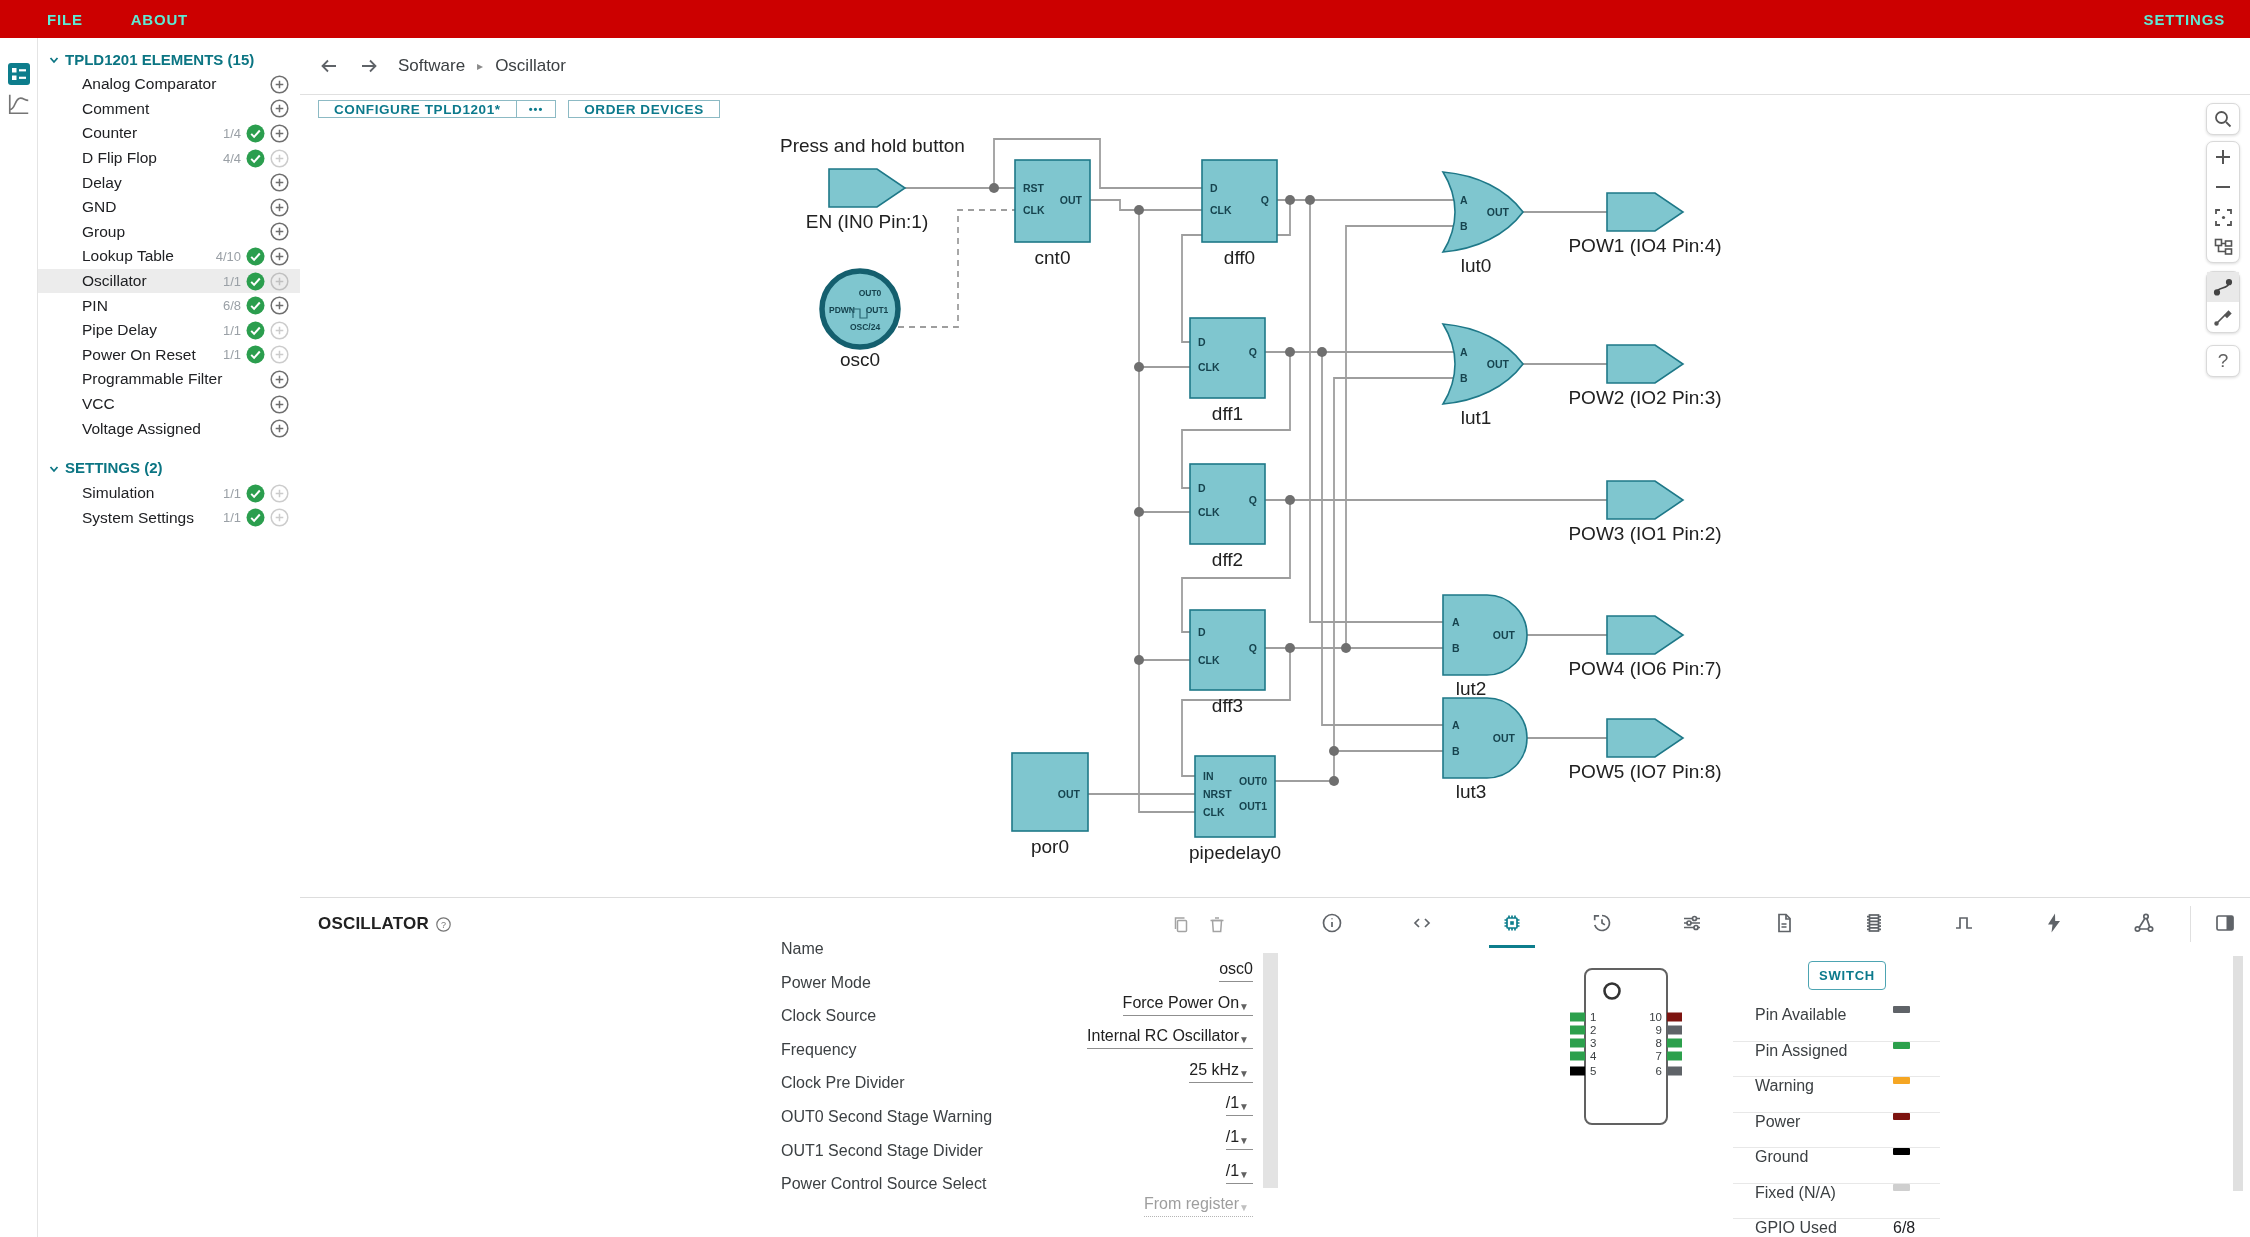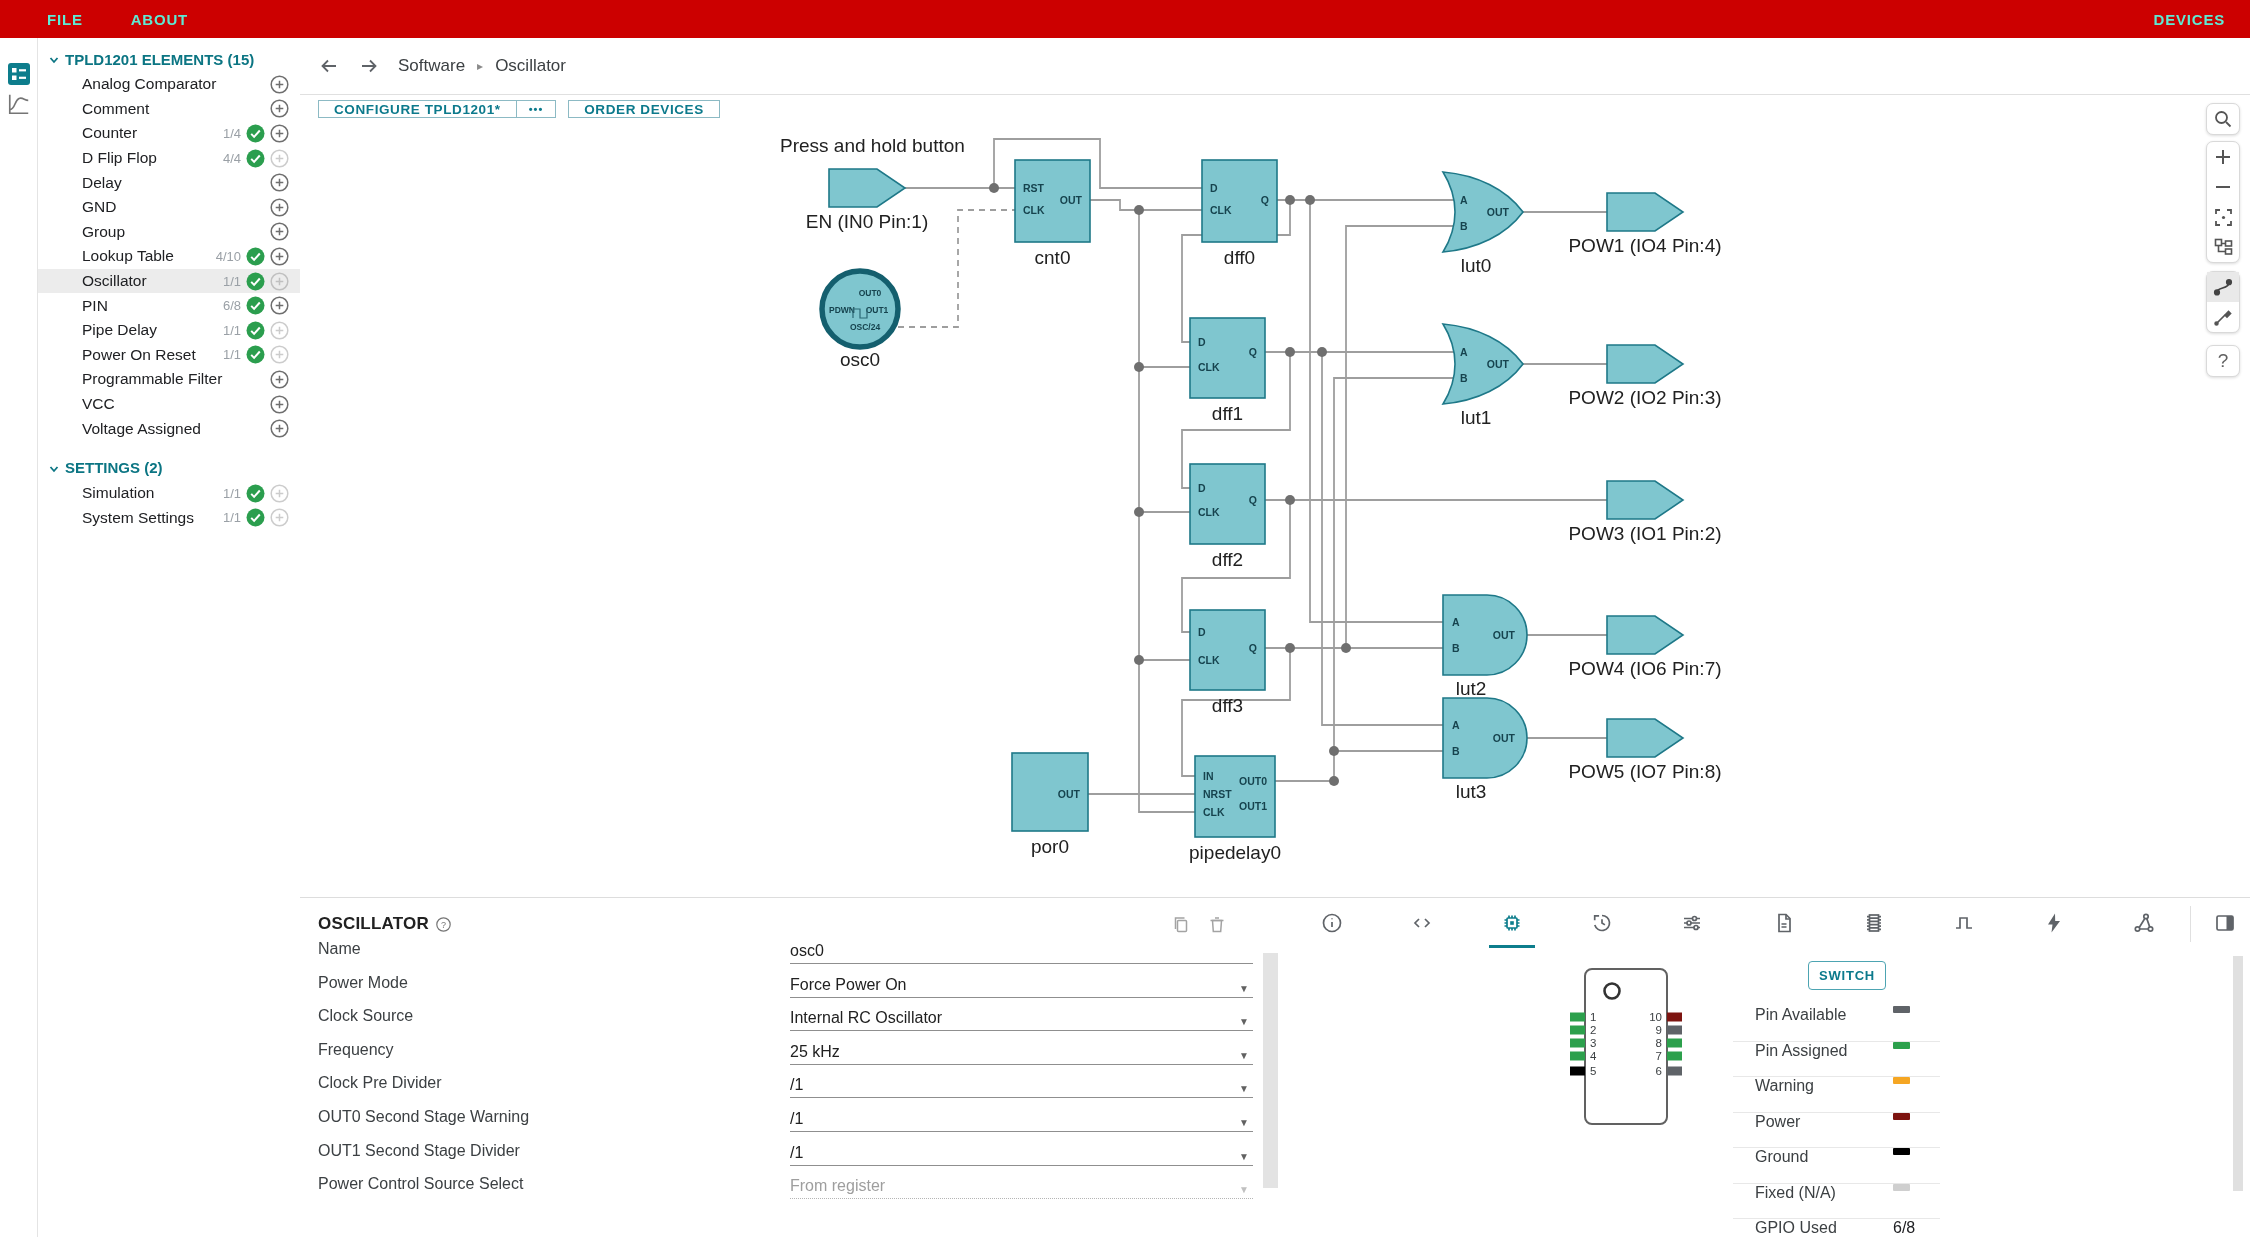--- a/index.html
+++ b/index.html
@@ -47,21 +47,21 @@
   .tcell.active{background:#e9e9e9;}
   #tb-search{top:8px;}  #tb-zoom{top:46px;}  #tb-route{top:176px;}  #tb-help{top:250px;}
   #tb-help .tcell{font-size:19px;color:#616161;}
   
   #props{position:absolute;top:897px;left:300px;width:997px;bottom:0;border-top:1px solid #ddd;border-right:1px solid #ddd;background:#fff;overflow:hidden;}
   #props-head{display:flex;align-items:center;padding:16px 18px 6px 18px;}
   #props-title{font-size:17px;font-weight:700;letter-spacing:.2px;color:#212121;}
   #props-help{margin-left:7px;display:flex;}
   #props-icons{margin-left:auto;display:flex;gap:16px;margin-right:52px;color:#a3a3a3;}
   #props-icons span{cursor:pointer;display:flex;}
-  .prow{display:flex;align-items:flex-start;height:30.6px;padding:0 44px 3px 18px;}
+  .prow{display:flex;align-items:flex-end;height:30.6px;padding:0 44px 3px 18px;flex-direction:column;}
   .plabel{width:472px;font-size:16px;color:#3c4043;}
   .pval{flex:1;display:flex;align-items:flex-end;border-bottom:1px solid #8f8f8f;padding-bottom:3px;min-height:20px;}
   .ptext{font-size:16px;color:#212121;flex:1;white-space:nowrap;}
   .parrow{color:#616161;font-size:10px;margin-right:4px;}
   .prow.dis .ptext{color:#9e9e9e;}
   .prow.dis .pval{border-bottom:1px dotted #b5b5b5;}
   .prow.dis .parrow{color:#c0c0c0;}
   #props-scroll{position:absolute;right:19px;top:55px;width:15px;height:235px;background:#e3e3e3;}
   
   #rightpanel{position:absolute;top:897px;left:1297px;right:0;bottom:0;border-top:1px solid #ddd;background:#fff;overflow:hidden;}
@@ -80,21 +80,21 @@
   #rp-scroll{position:absolute;right:7px;top:58px;width:10px;height:235px;background:#e0e0e0;}
 </style>
 </head>
 <body>
 
 <div id="app">
 
   <header id="topbar">
     <span class="menu-item" id="menu-file">FILE</span>
     <span class="menu-item">ABOUT</span>
-    <span id="restart-btn">DEVICES</span>
+    <span id="restart-btn">SETTINGS</span>
   </header>
 
   <div id="iconstrip">
     <div class="strip-ic" id="strip-elements">
       <svg width="24" height="24" viewBox="0 0 24 24">
           <rect x="1" y="1" width="22" height="22" rx="3" fill="#0d7d8c"></rect>
           <rect x="5" y="6" width="4.5" height="4.5" fill="#fff"></rect>
           <rect x="12" y="7.2" width="7" height="2.2" fill="#fff"></rect>
           <rect x="5" y="13.5" width="4.5" height="4.5" fill="#fff"></rect>
           <rect x="12" y="14.7" width="7" height="2.2" fill="#fff"></rect>

